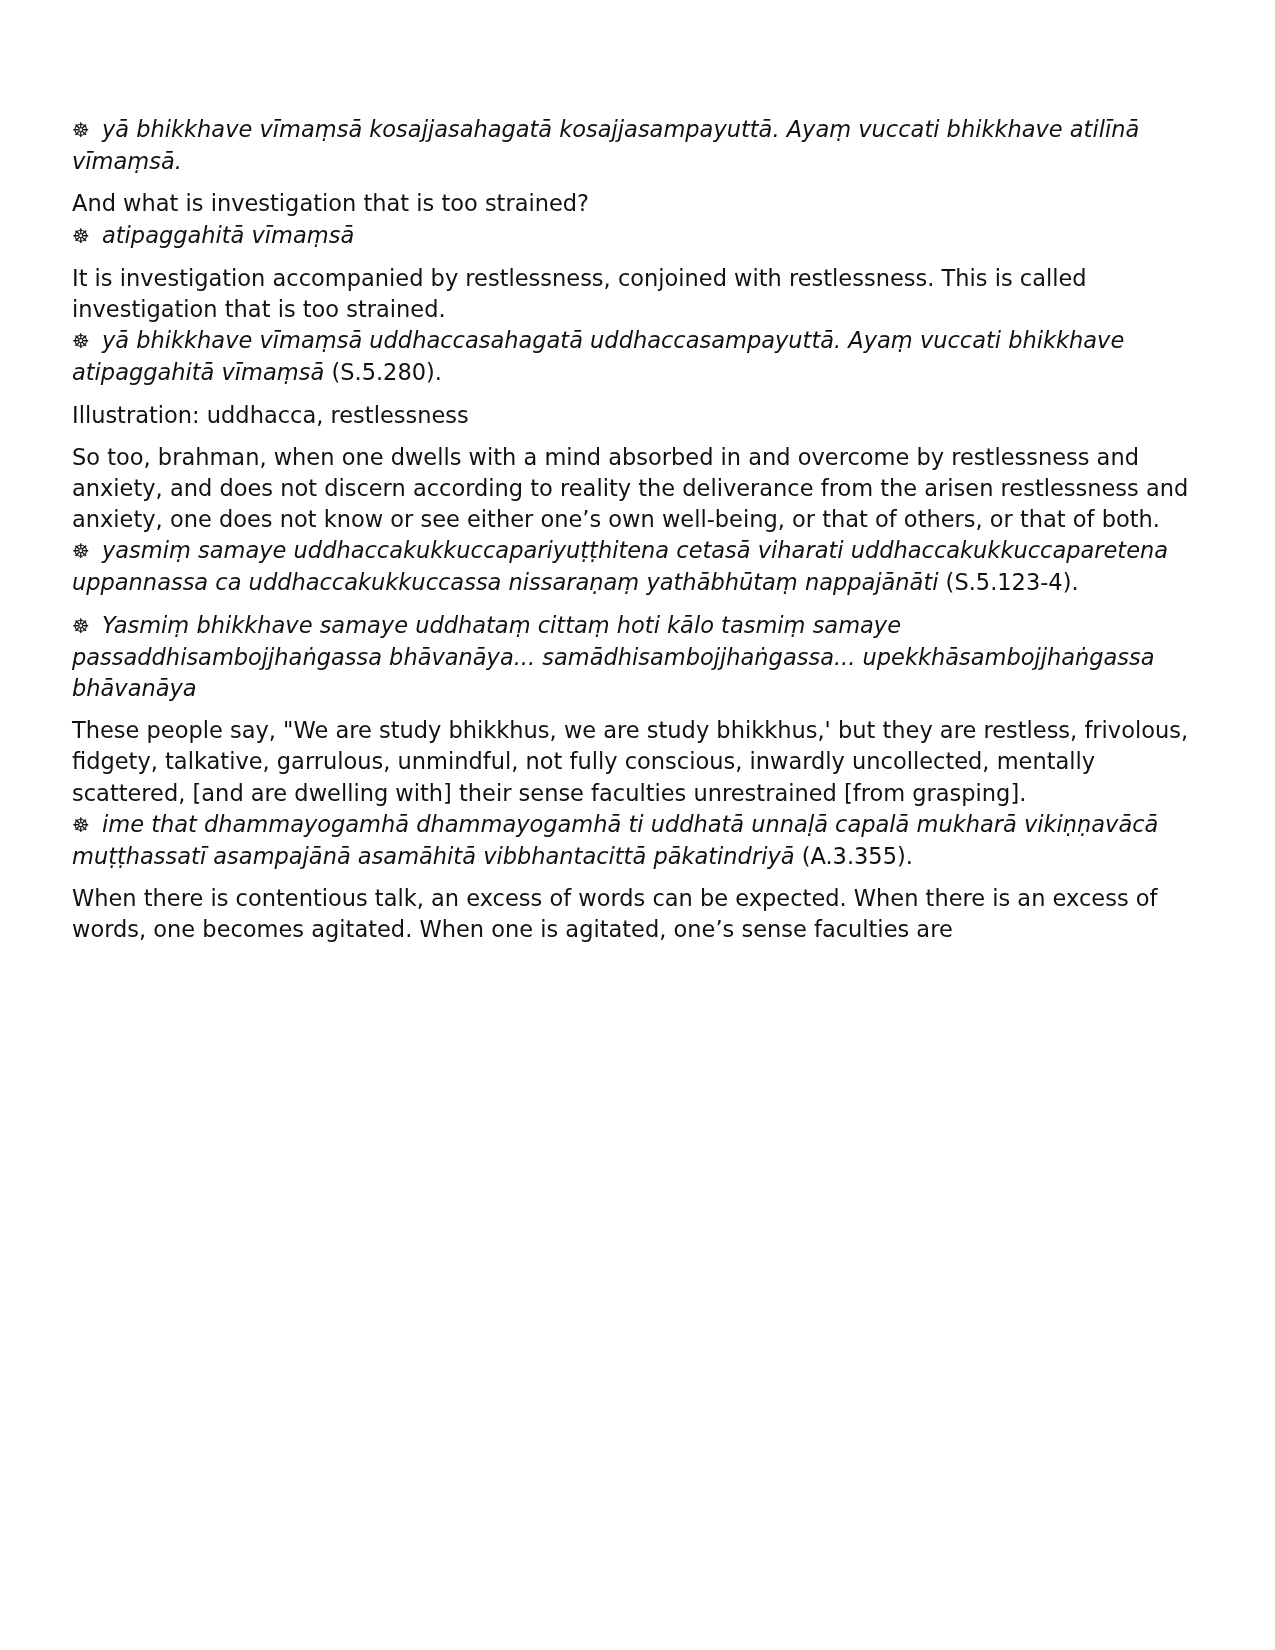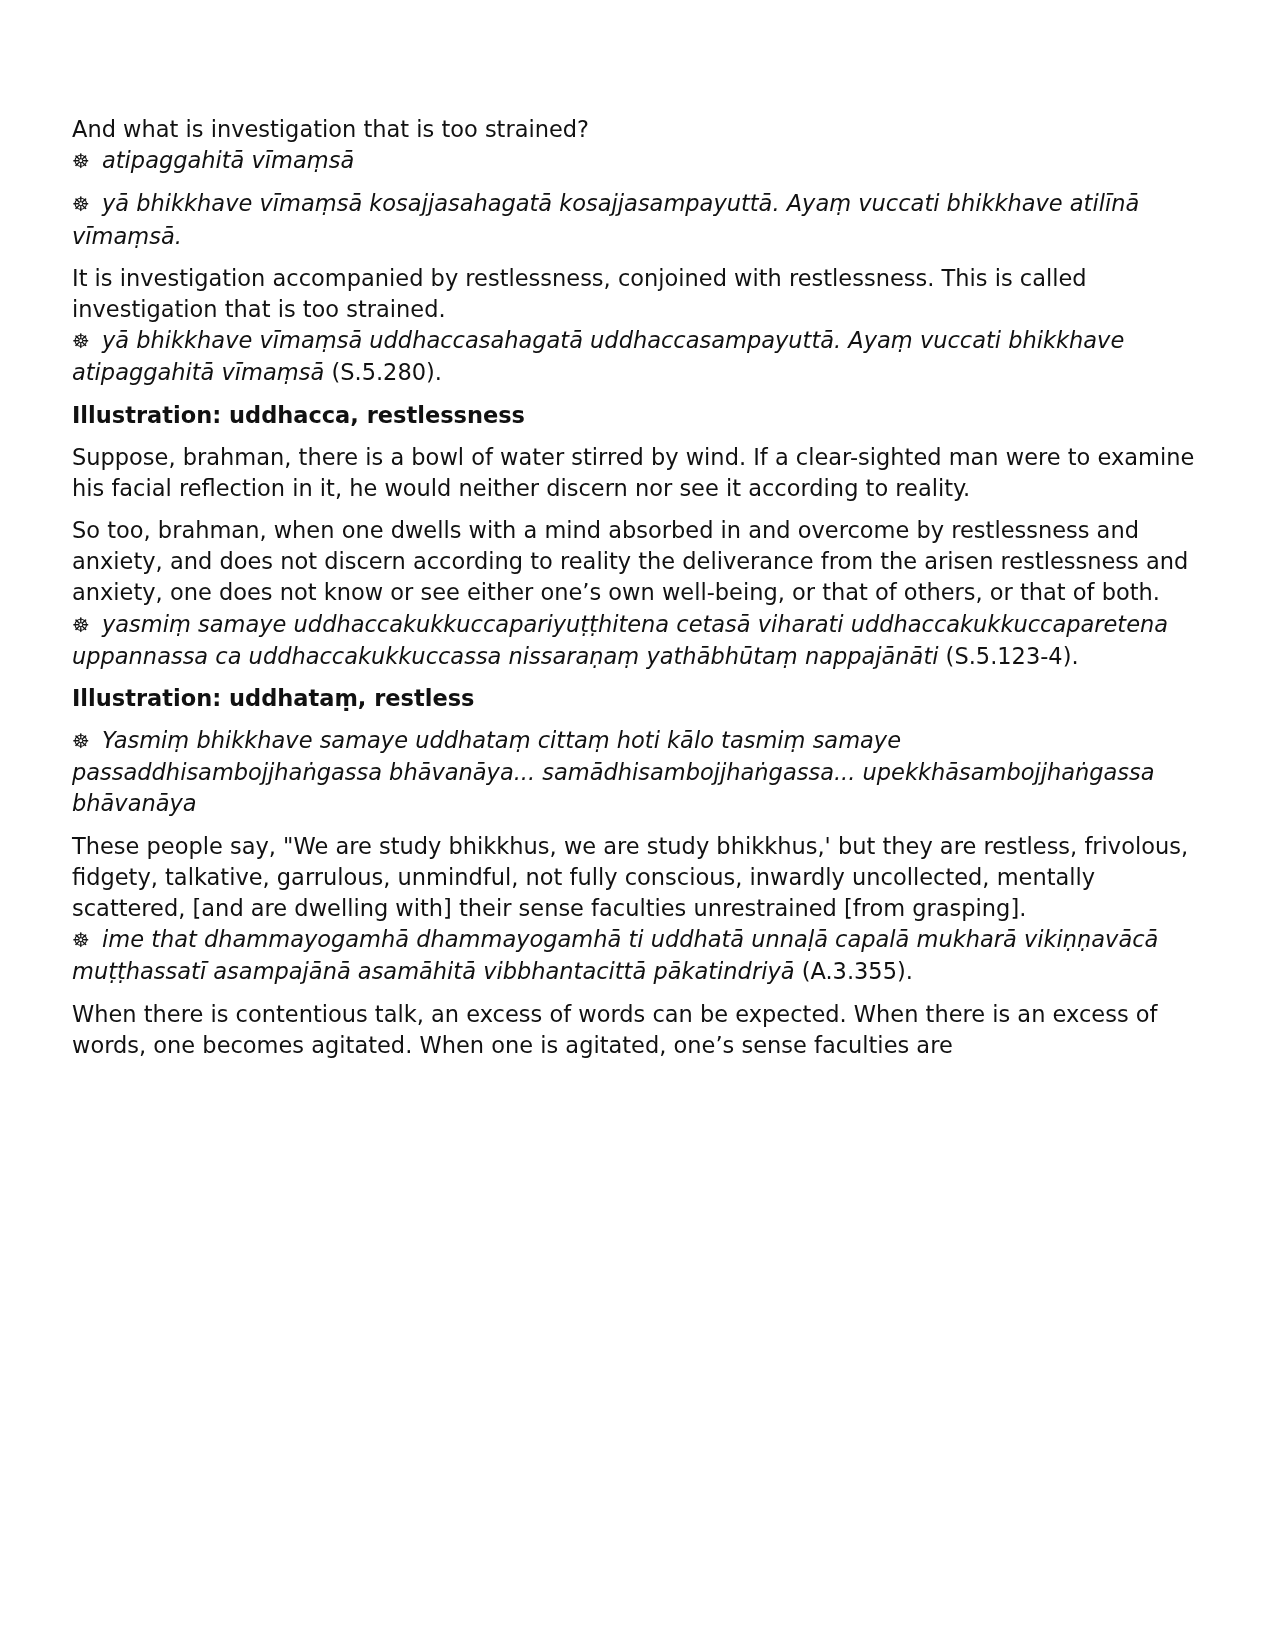--- a/index.html
+++ b/index.html
@@ -30,57 +30,53 @@
       font-style: italic;
     }
     .wheel {
       font-style: normal;
       font-size: 20px;
       display: inline-block;
       width: 30px;
     }
     h3 {
       font-size: 22.5px;
-      font-weight: bold;
+      font-weight: normal;
       margin: 8px 0 11px 0;
       line-height: 31px;
     }
     .block { display: block; }
   </style>
 </head>
 <body>
 
 <div class="page">
 
   <p>
-    <span class="block">And what is investigation that is too strained?</span>
-    <span class="wheel">☸</span><span class="pali">atipaggahitā vīmaṃsā</span>
+    <span class="wheel">☸</span><span class="pali">yā bhikkhave vīmaṃsā kosajjasahagatā kosajjasampayuttā. Ayaṃ vuccati bhikkhave atilīnā vīmaṃsā.</span>
   </p>
 
   <p>
-    <span class="wheel">☸</span><span class="pali">yā bhikkhave vīmaṃsā kosajjasahagatā kosajjasampayuttā. Ayaṃ vuccati bhikkhave atilīnā vīmaṃsā.</span>
+    <span class="block">And what is investigation that is too strained?</span>
+    <span class="wheel">☸</span><span class="pali">atipaggahitā vīmaṃsā</span>
   </p>
 
   <p>
     <span class="block">It is investigation accompanied by restlessness, conjoined with restlessness. This is called investigation that is too strained.</span>
     <span class="wheel">☸</span><span class="pali">yā bhikkhave vīmaṃsā uddhaccasahagatā uddhaccasampayuttā. Ayaṃ vuccati bhikkhave atipaggahitā vīmaṃsā</span><span> (S.5.280).</span>
   </p>
 
   <h3>Illustration: uddhacca, restlessness</h3>
 
-  <p>
-    <span>Suppose, brahman, there is a bowl of water stirred by wind. If a clear-sighted man were to examine his facial reflection in it, he would neither discern nor see it according to reality.</span>
-  </p>
 
   <p>
     <span class="block">So too, brahman, when one dwells with a mind absorbed in and overcome by restlessness and anxiety, and does not discern according to reality the deliverance from the arisen restlessness and anxiety, one does not know or see either one’s own well-being, or that of others, or that of both.</span>
     <span class="wheel">☸</span><span class="pali">yasmiṃ samaye uddhaccakukkuccapariyuṭṭhitena cetasā viharati uddhaccakukkuccaparetena uppannassa ca uddhaccakukkuccassa nissaraṇaṃ yathābhūtaṃ nappajānāti</span><span> (S.5.123-4).</span>
   </p>
 
-  <h3>Illustration: uddhataṃ, restless</h3>
 
   <p>
     <span class="wheel">☸</span><span class="pali">Yasmiṃ bhikkhave samaye uddhataṃ cittaṃ hoti kālo tasmiṃ samaye passaddhisambojjhaṅgassa bhāvanāya... samādhisambojjhaṅgassa... upekkhāsambojjhaṅgassa bhāvanāya</span>
   </p>
 
 
 
   <p>
     <span class="block">These people say, "We are study bhikkhus, we are study bhikkhus,' but they are restless, frivolous, fidgety, talkative, garrulous, unmindful, not fully conscious, inwardly uncollected, mentally scattered, [and are dwelling with] their sense faculties unrestrained [from grasping].</span>
     <span class="wheel">☸</span><span class="pali">ime that dhammayogamhā dhammayogamhā ti uddhatā unnaḷā capalā mukharā vikiṇṇavācā muṭṭhassatī asampajānā asamāhitā vibbhantacittā pākatindriyā</span><span> (A.3.355).</span>

